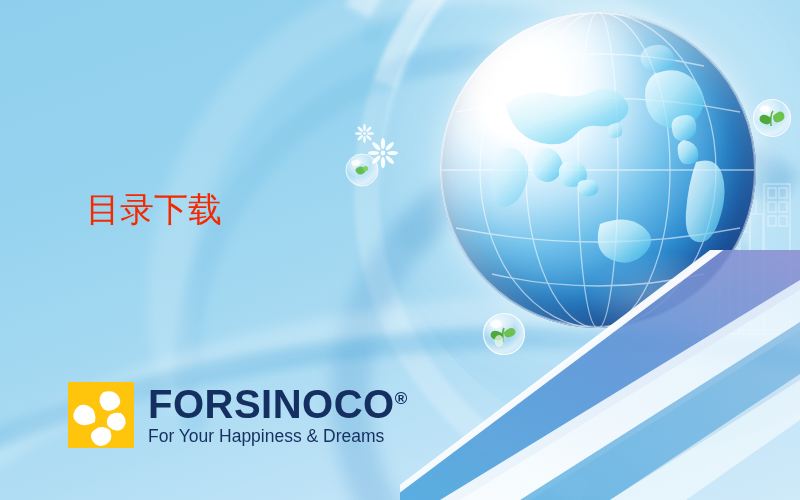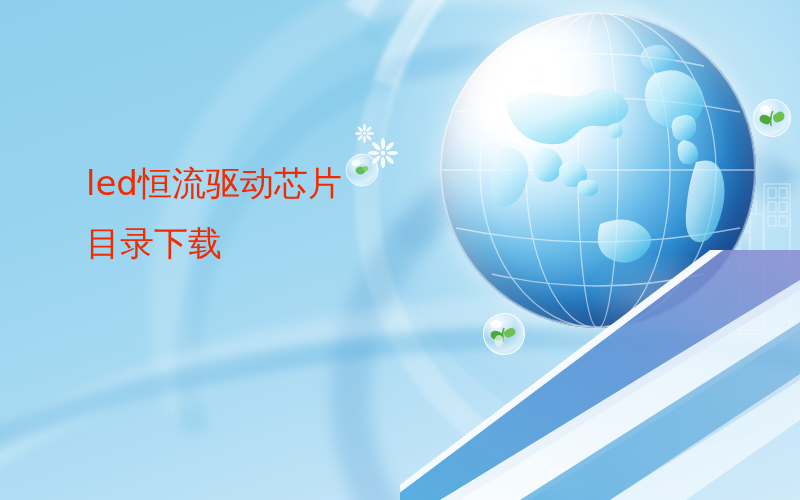--- a/index.html
+++ b/index.html
@@ -447,18 +447,32 @@
     <circle cx="20" cy="20" r="18.5" fill="url(#bub3)" stroke="#ffffff" stroke-opacity="0.85" stroke-width="1.1"></circle>
     <g>
       <path d="M19 28 q-1 -11 2 -15" stroke="#5fb24a" stroke-width="1.6" fill="none"></path>
       <path d="M21 18 q8 -8 11 -2 q2 6 -5 8 q-6 2 -6 -6 Z" fill="#6dc24f"></path>
       <path d="M19 20 q-8 -6 -11 -1 q-2 5 5 7 q6 2 6 -6 Z" fill="#4ea83c"></path>
     </g>
     <ellipse cx="13" cy="11" rx="5.2" ry="3.5" fill="#ffffff" opacity="0.8"></ellipse>
   </svg>
 
   <div class="headline">
-    <span class="l1">led恒流驱动芯片</span>
     <span class="l2">目录下载</span>
   </div>
 
+  <div class="logo-block">
+    <svg class="logo-mark" viewBox="0 0 66 66" xmlns="http://www.w3.org/2000/svg">
+      <rect x="0" y="0" width="66" height="66" fill="#ffc50d"></rect>
+      <g fill="#ffffff">
+        <path d="M35.5 10 q11 -3 15.5 5 q4 8 -5 12.5 q-9 4 -13 -4 q-4 -8 2.5 -13.5 Z"></path>
+        <path d="M53 31 q7 6 3.5 13 q-4 7 -12 3.5 q-8 -4 -5 -11 q3 -7 13.5 -5.5 Z"></path>
+        <path d="M42 48 q4 10 -4 14.5 q-8 4 -13 -3 q-5 -7 2 -12 q7 -5 15 0.5 Z"></path>
+        <path d="M27 40 q-10 6 -17.5 1 q-7 -5 -2.5 -13 q5 -8 13.5 -4 q8.5 4 6.5 16 Z"></path>
+      </g>
+    </svg>
+    <div class="logo-text">
+      <span class="logo-word"><span>FORSINOCO</span><span class="reg">®</span></span>
+      <span class="logo-tag">For Your Happiness &amp; Dreams</span>
+    </div>
+  </div>
 
 </div>
 
 </body></html>

